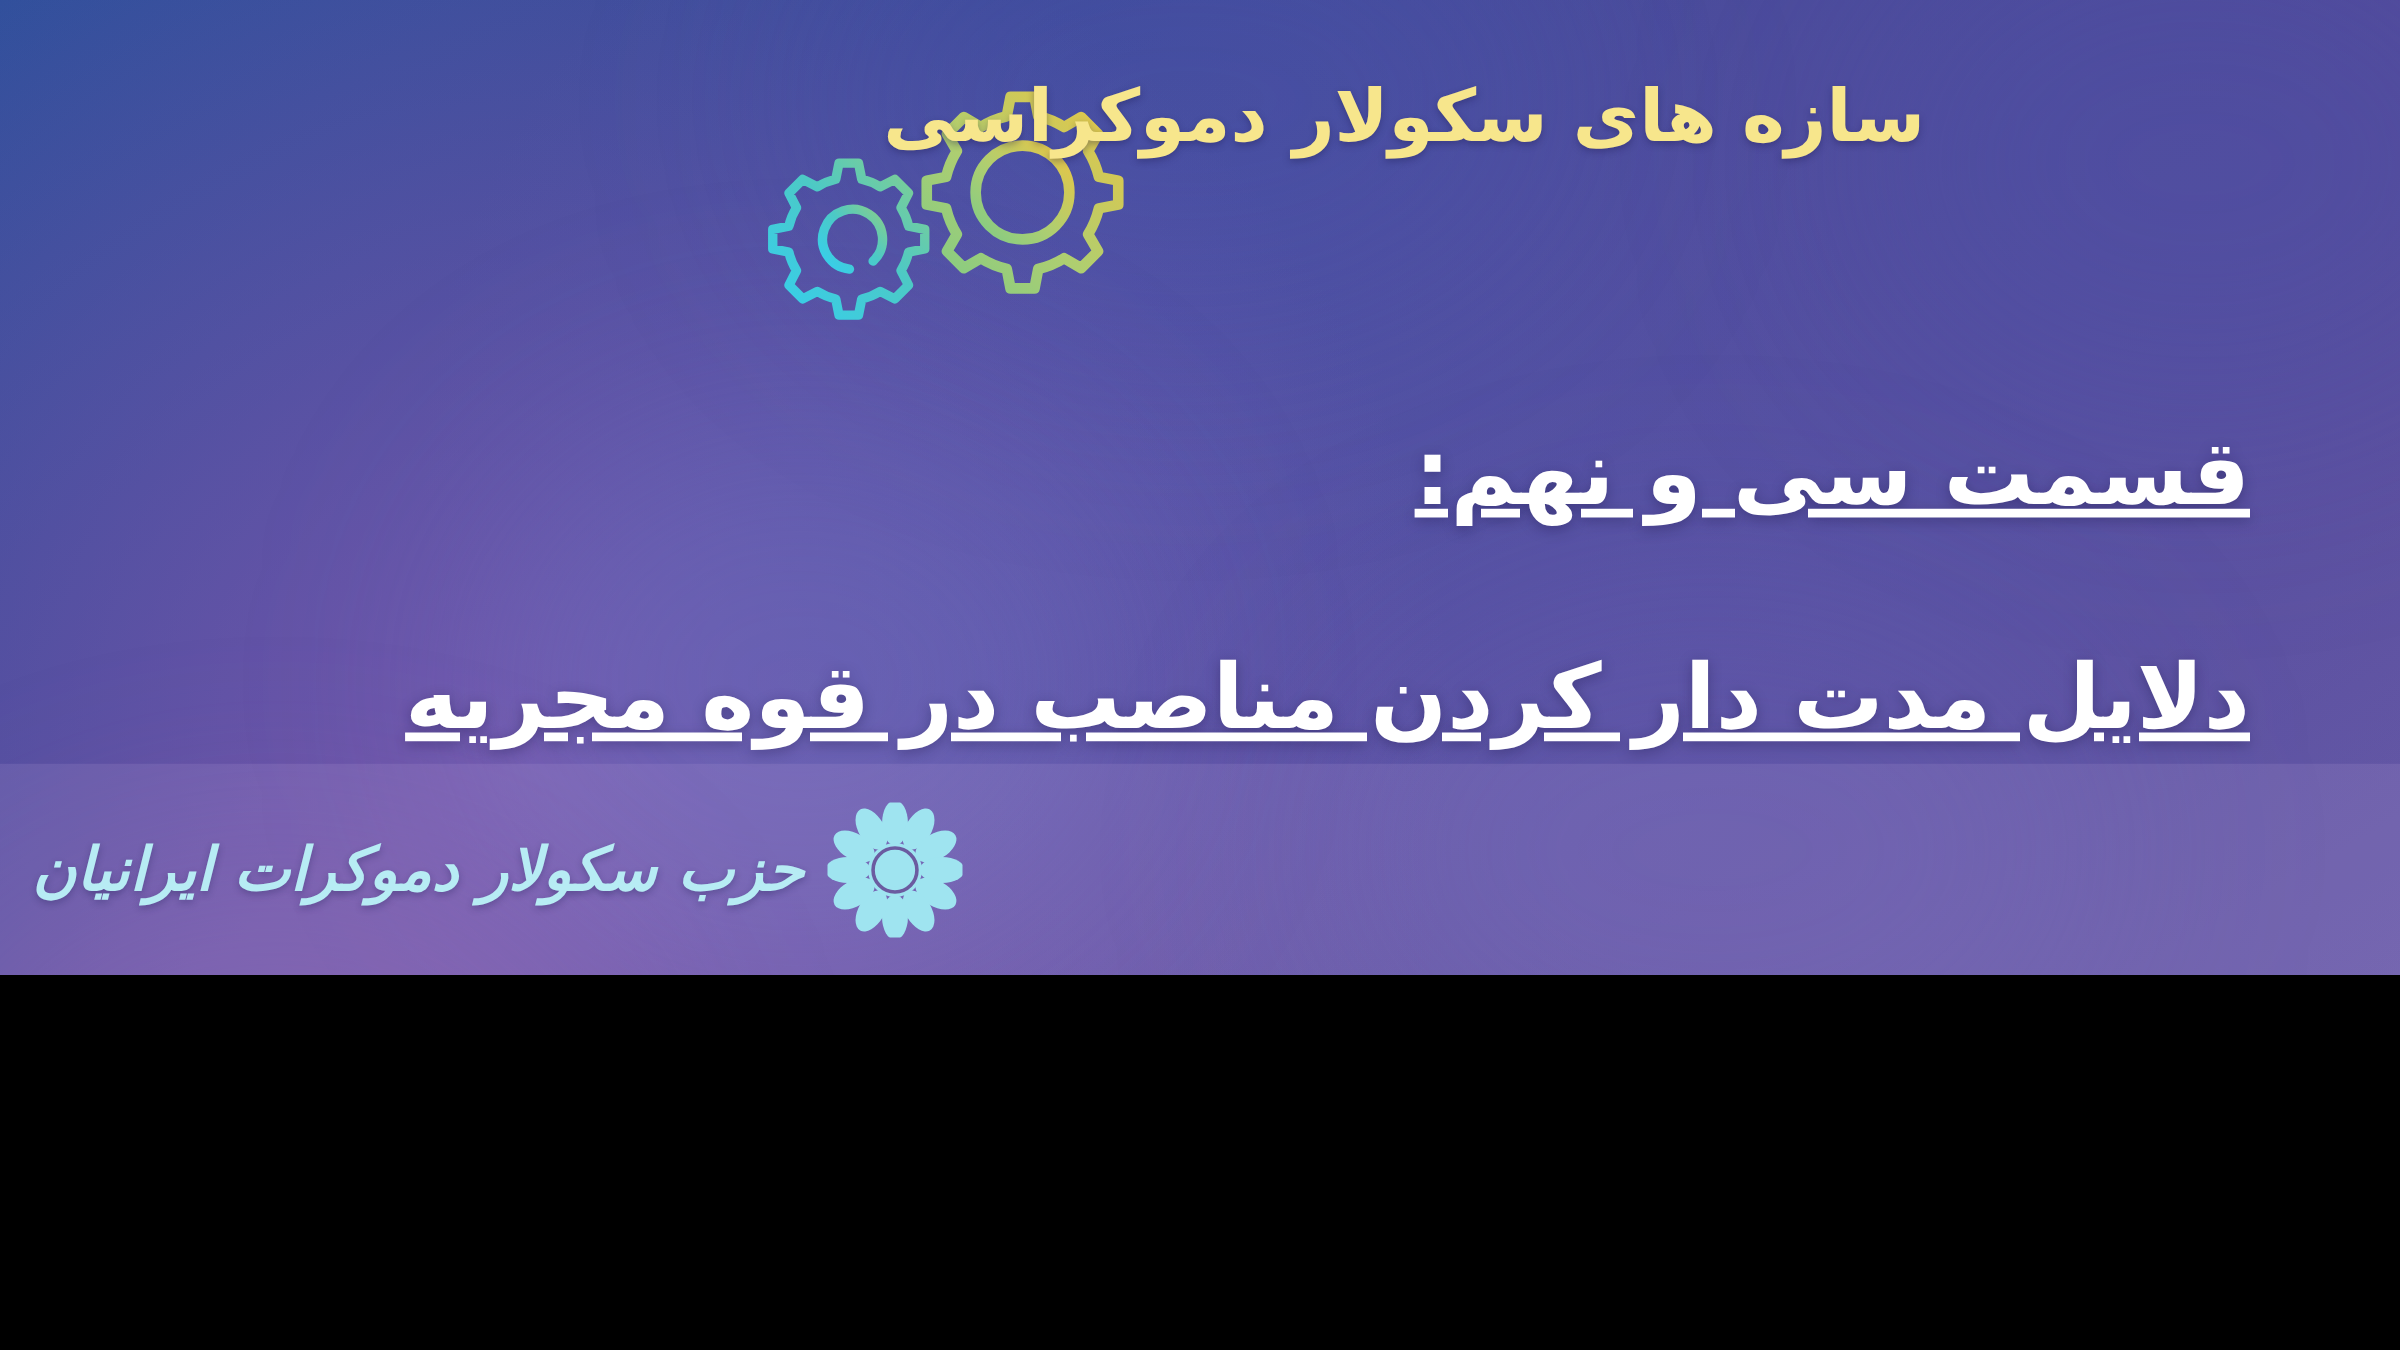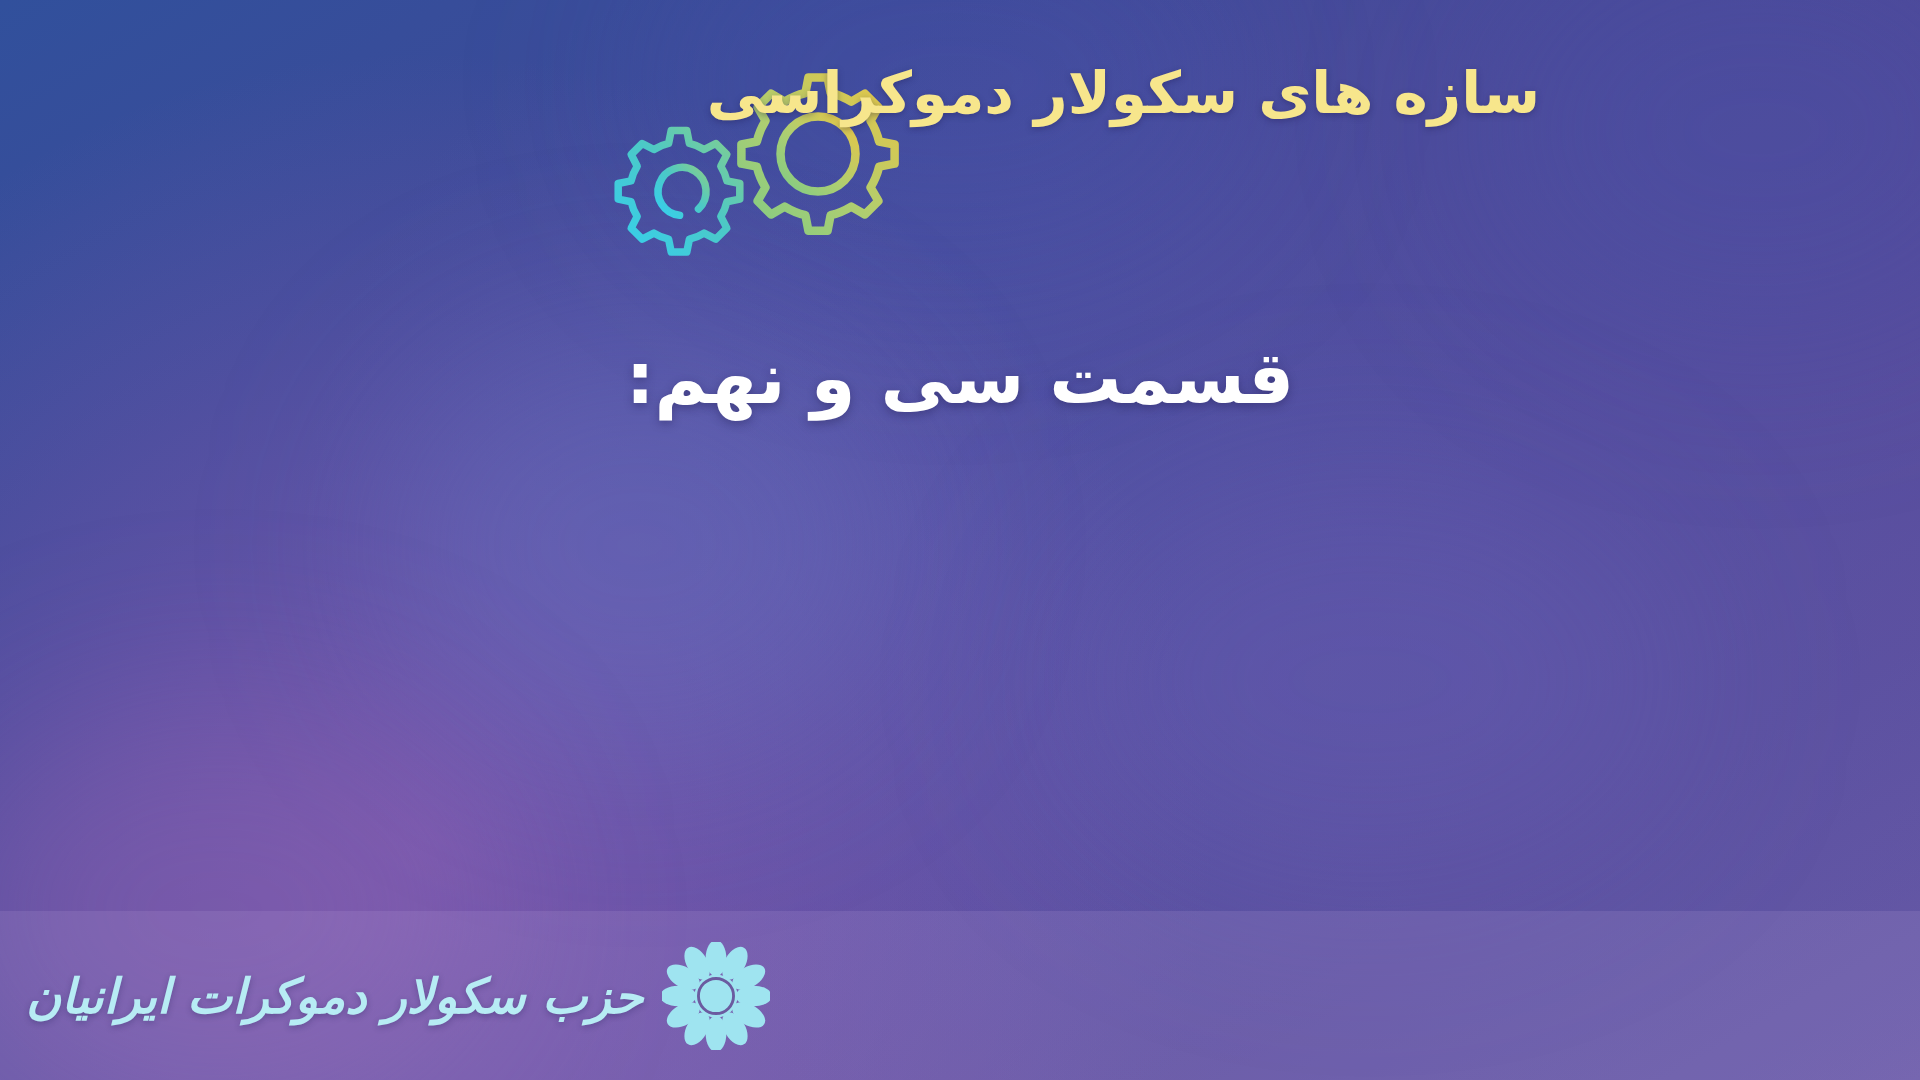--- a/index.html
+++ b/index.html
@@ -6,21 +6,21 @@
   html, body {
     margin: 0;
     padding: 0;
     background: #000;
   }
   * { box-sizing: border-box; }
 
   .slide {
     position: relative;
     width: 1920px;
-    height: 1080px;
+    height: 780px;
     overflow: hidden;
     font-family: "DejaVu Sans", "Liberation Sans", sans-serif;
     
     background:
       radial-gradient(circle at 22% 78%, rgba(150,100,190,0.55) 0%, rgba(150,100,190,0.0) 46%),
       radial-gradient(circle at 78% 58%, rgba(86,92,175,0.40) 0%, rgba(86,92,175,0.0) 52%),
       radial-gradient(circle at 48% 50%, rgba(92,104,190,0.30) 0%, rgba(92,104,190,0.0) 55%),
       linear-gradient(150deg, #31509c 0%, #3d4a98 24%, #4a4898 44%, #55499a 62%, #5e4e9d 80%, #6a5aa6 100%);
   }
 
@@ -63,23 +63,24 @@
   }
   .gears svg { display: block; width: 100%; height: 100%; overflow: visible; }
 
   
   .headline {
     position: absolute;
     left: 0;
     right: 0;
     top: 330px;
     padding: 0 120px;
-    text-align: center;
+    text-align: right;
     color: #ffffff;
     z-index: 4;
+    text-decoration: underline;
   }
   .headline-line1 {
     font-size: 72px;
     font-weight: 700;
     line-height: 1.35;
     margin: 0 0 82px 0;
     text-shadow: 0 3px 10px rgba(25,20,70,0.35);
     white-space: nowrap;
   }
   .headline-line2 {
@@ -182,20 +183,21 @@
                  A 70 70 0 0 1 -12.6 -80.0 Z"></path>
         <circle cx="0" cy="-19" r="37.5" fill="none" stroke="url(#gradLarge)" stroke-width="8.5"></circle>
       </g>
     </svg>
   </div>
 
   <div class="program-title">سازه های سکولار دموکراسی</div>
 
   <div class="headline">
     <div class="headline-line1">قسمت سی و نهم:</div>
+    <div class="headline-line2">دلایل مدت دار کردن مناصب در قوه مجریه</div>
   </div>
 
   <div class="footer-bar">
     <div class="footer-inner">
       <div class="footer-logo">
         <svg viewBox="0 0 120 120" xmlns="http://www.w3.org/2000/svg" aria-hidden="true">
           <g fill="#9FE4F0" transform="translate(60,60)">
             <g>
               <ellipse cx="0" cy="-42" rx="11.5" ry="20"></ellipse>
               <ellipse cx="0" cy="-42" rx="11.5" ry="20" transform="rotate(30)"></ellipse>

